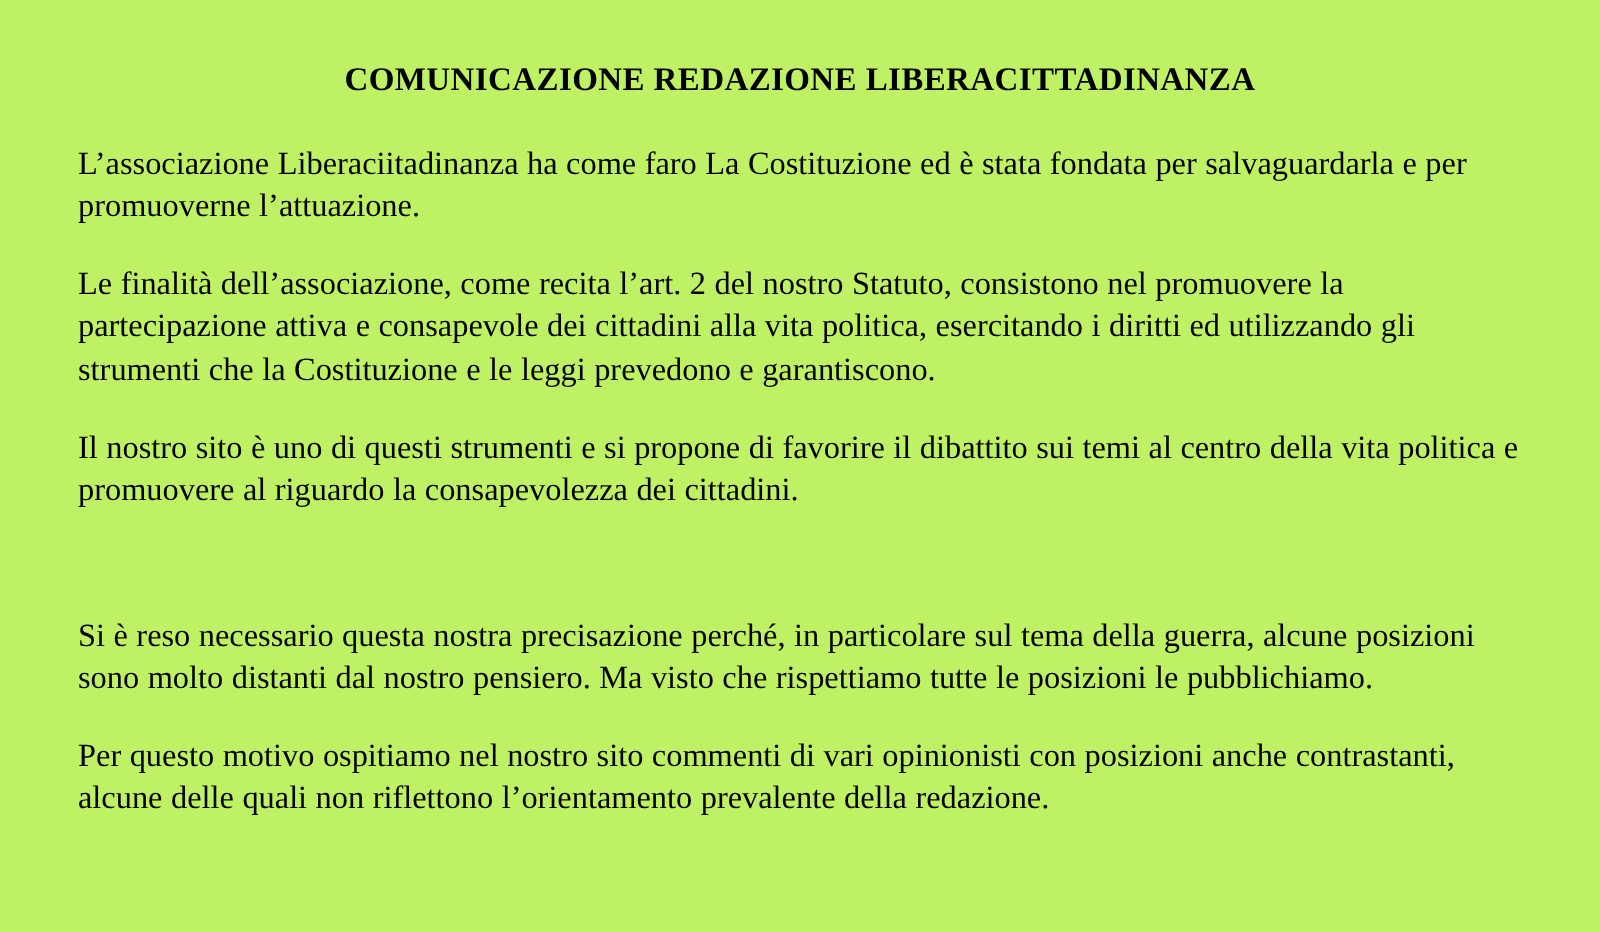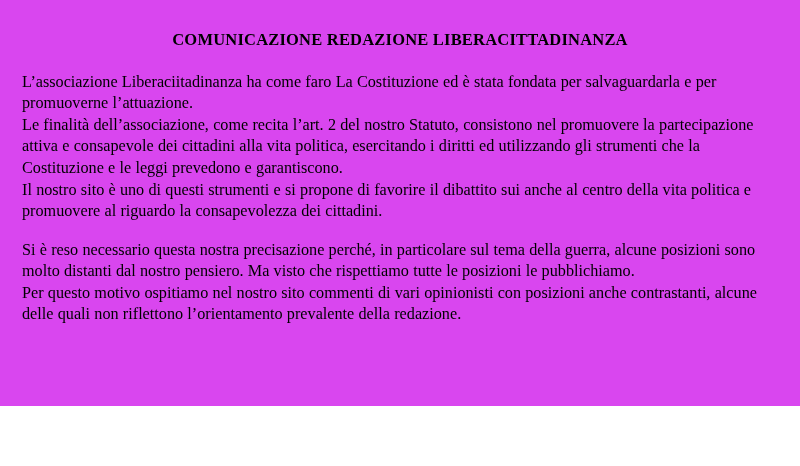--- a/index.html
+++ b/index.html
@@ -10,57 +10,57 @@
     width: 800px;
     height: 466px;
     background: #ffffff;
     font-family: "Liberation Serif", "DejaVu Serif", serif;
     color: #000000;
     overflow: hidden;
   }
   .page {
     box-sizing: border-box;
     width: 800px;
-    height: 406px;
+    height: 466px;
     padding: 30px 22px 16px 22px;
-    background: #d946ef;
+    background: #bef264;
   }
   .doc-title {
     text-align: center;
     font-weight: bold;
     font-size: 16.5px;
     letter-spacing: 0.2px;
     margin: 0 0 22px 0;
     line-height: 1.2;
   }
   .para {
     font-size: 16.2px;
     line-height: 1.33;
-    margin: 0;
+    margin: 17px;
     text-align: left;
     word-spacing: 0.2px;
   }
   .block {
     margin: 0 0 0 0;
   }
   .spacer {
     height: 17px;
   }
 </style>
 </head>
 <body>
 
 <div class="page">
 
   <h1 class="doc-title">COMUNICAZIONE REDAZIONE LIBERACITTADINANZA</h1>
 
   <div class="block">
     <p class="para">L’associazione Liberaciitadinanza ha come faro La Costituzione ed è stata fondata per salvaguardarla e per promuoverne l’attuazione.</p>
     <p class="para">Le finalità dell’associazione, come recita l’art. 2 del nostro Statuto, consistono nel promuovere la partecipazione attiva e consapevole dei cittadini alla vita politica, esercitando i diritti ed utilizzando gli strumenti che la Costituzione e le leggi prevedono e garantiscono.</p>
-    <p class="para">Il nostro sito è uno di questi strumenti e si propone di favorire il dibattito sui anche al centro della  vita politica e promuovere al riguardo la consapevolezza dei cittadini.</p>
+    <p class="para">Il nostro sito è uno di questi strumenti e si propone di favorire il dibattito sui temi al centro della  vita politica e promuovere al riguardo la consapevolezza dei cittadini.</p>
   </div>
 
   <div class="spacer"></div>
 
   <div class="block">
     <p class="para">Si è reso necessario questa nostra precisazione perché, in particolare sul tema della guerra, alcune posizioni sono  molto distanti dal nostro pensiero. Ma visto che rispettiamo tutte le posizioni le pubblichiamo.</p>
     <p class="para">Per questo motivo ospitiamo nel nostro sito commenti di vari opinionisti con posizioni anche contrastanti, alcune delle quali  non riflettono l’orientamento prevalente della redazione.</p>
   </div>
 
   <div class="spacer"></div>

